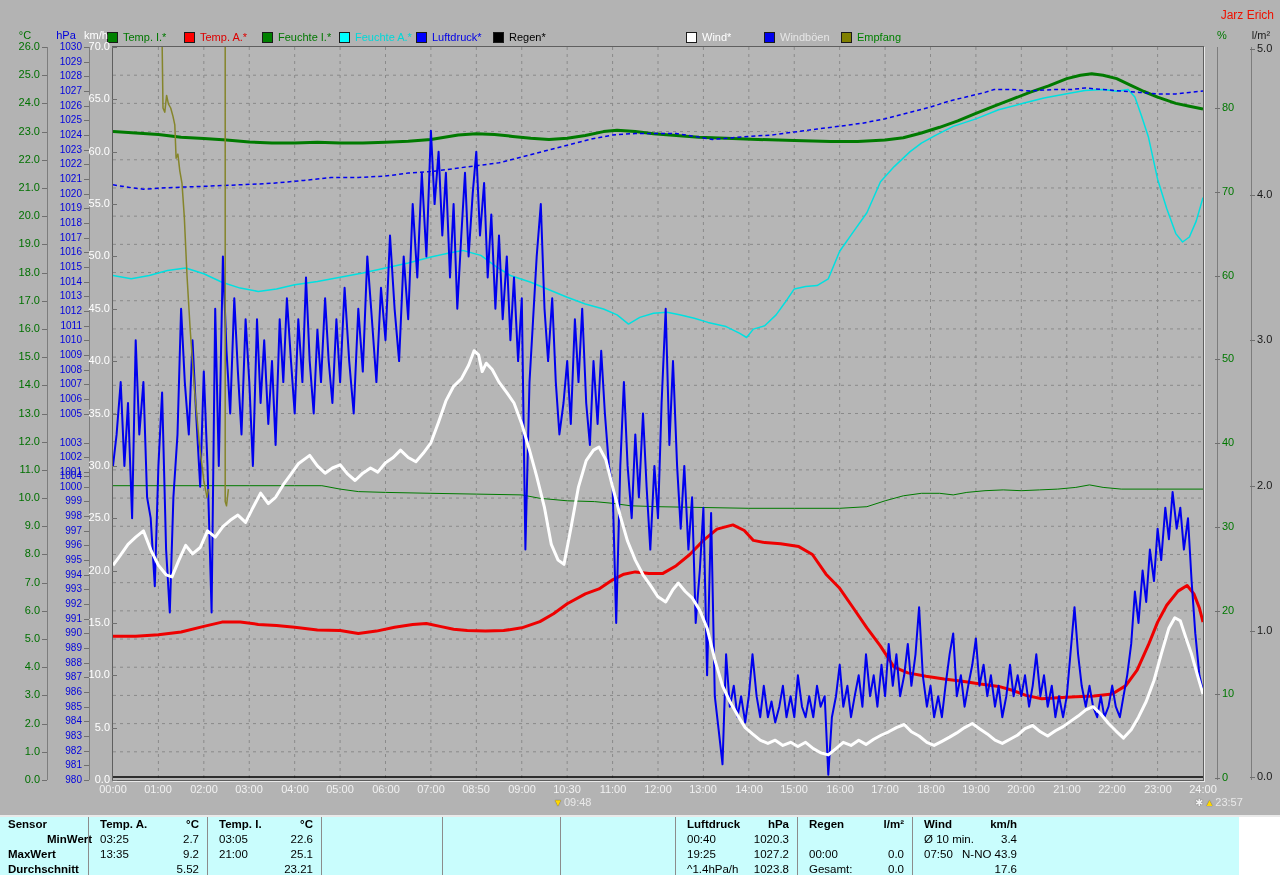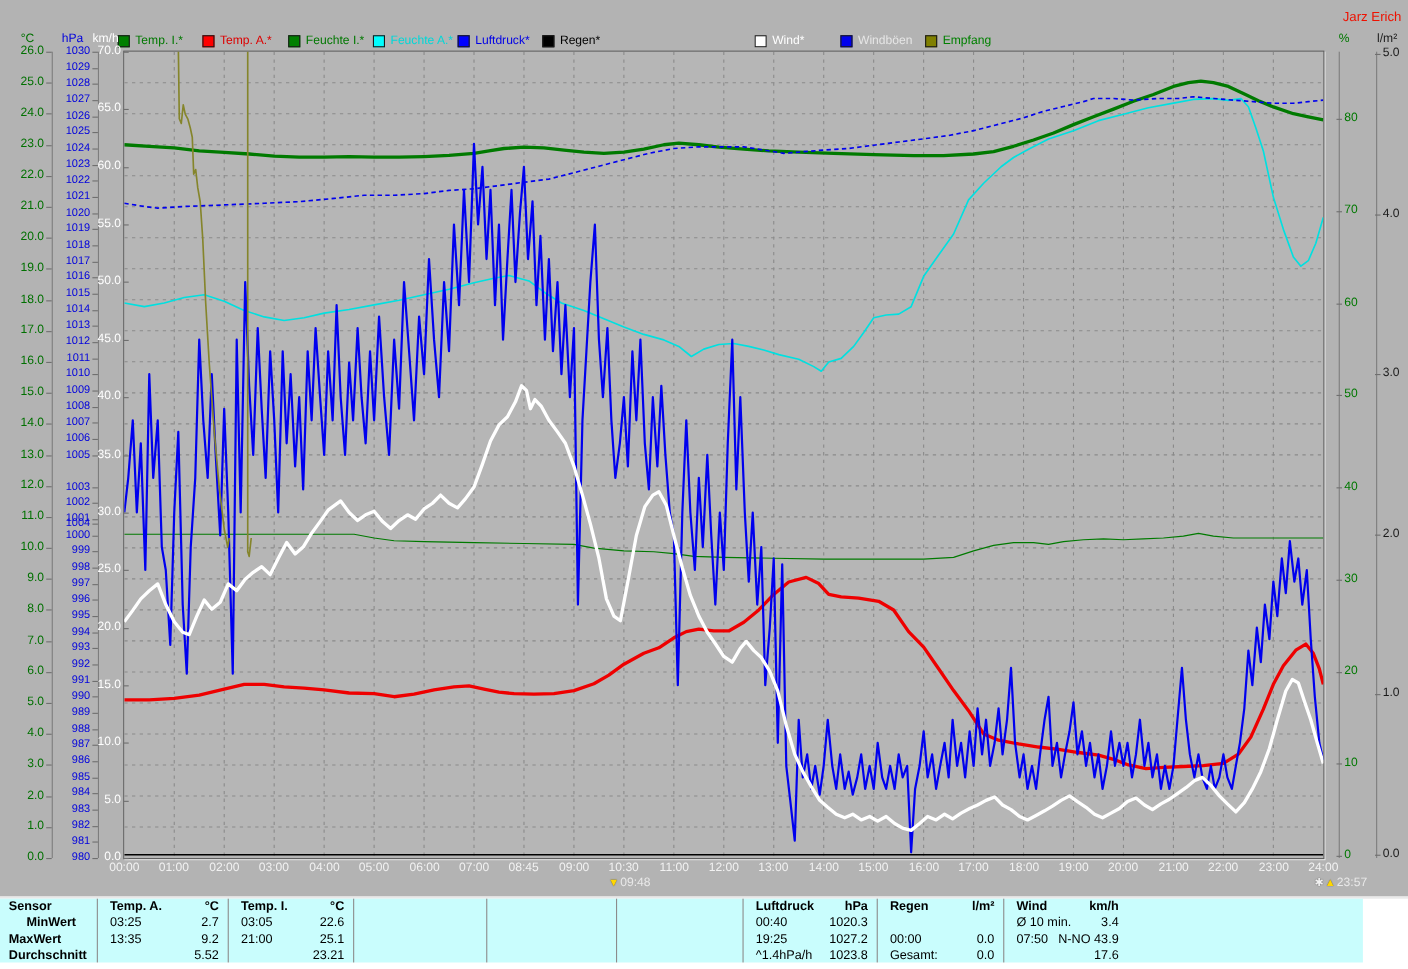--- a/index.html
+++ b/index.html
@@ -268,21 +268,21 @@
     </div>
   <div id="time-axis">
       <span class="abs time-label" style="left: 91px;">00:00</span>
       <span class="abs time-label" style="left: 136px;">01:00</span>
       <span class="abs time-label" style="left: 182px;">02:00</span>
       <span class="abs time-label" style="left: 227px;">03:00</span>
       <span class="abs time-label" style="left: 273px;">04:00</span>
       <span class="abs time-label" style="left: 318px;">05:00</span>
       <span class="abs time-label" style="left: 364px;">06:00</span>
       <span class="abs time-label" style="left: 409px;">07:00</span>
-      <span class="abs time-label" style="left: 454px;">08:45</span>
+      <span class="abs time-label" style="left: 454px;">08:50</span>
       <span class="abs time-label" style="left: 500px;">09:00</span>
       <span class="abs time-label" style="left: 545px;">10:30</span>
       <span class="abs time-label" style="left: 591px;">11:00</span>
       <span class="abs time-label" style="left: 636px;">12:00</span>
       <span class="abs time-label" style="left: 681px;">13:00</span>
       <span class="abs time-label" style="left: 727px;">14:00</span>
       <span class="abs time-label" style="left: 772px;">15:00</span>
       <span class="abs time-label" style="left: 818px;">16:00</span>
       <span class="abs time-label" style="left: 863px;">17:00</span>
       <span class="abs time-label" style="left: 909px;">18:00</span>
@@ -298,21 +298,21 @@
       <div class="abs marker" style="left: 1195px;"><span class="glyph" style="color: rgb(242, 242, 242); text-shadow: rgb(51, 51, 51) 0px 0px 1px;">✱</span><span class="glyph" style="color: rgb(255, 215, 0); text-shadow: rgb(51, 51, 51) 0px 0px 1px;">▲</span><span>23:57</span></div>
     </div>
 
   <div class="abs" id="stats-table">
     <div class="abs" id="table-cyan">
         <div class="abs t-col" style="left: 0px; width: 88px;">
           <div class="t-row">
             <span class="lft t-bold" style="padding-left: 8px;">Sensor</span>
           </div>
           <div class="t-row">
-            <span class="lft t-bold" style="padding-left: 24px;">MinWert</span>
+            <span class="lft t-bold" style="padding-left: 24px; margin-left: 23px;">MinWert</span>
           </div>
           <div class="t-row">
             <span class="lft t-bold" style="padding-left: 8px;">MaxWert</span>
           </div>
           <div class="t-row">
             <span class="lft t-bold" style="padding-left: 8px;">Durchschnitt</span>
           </div>
         </div>
         <div class="abs t-col bordered" style="left: 88px; width: 119px;">
           <div>

